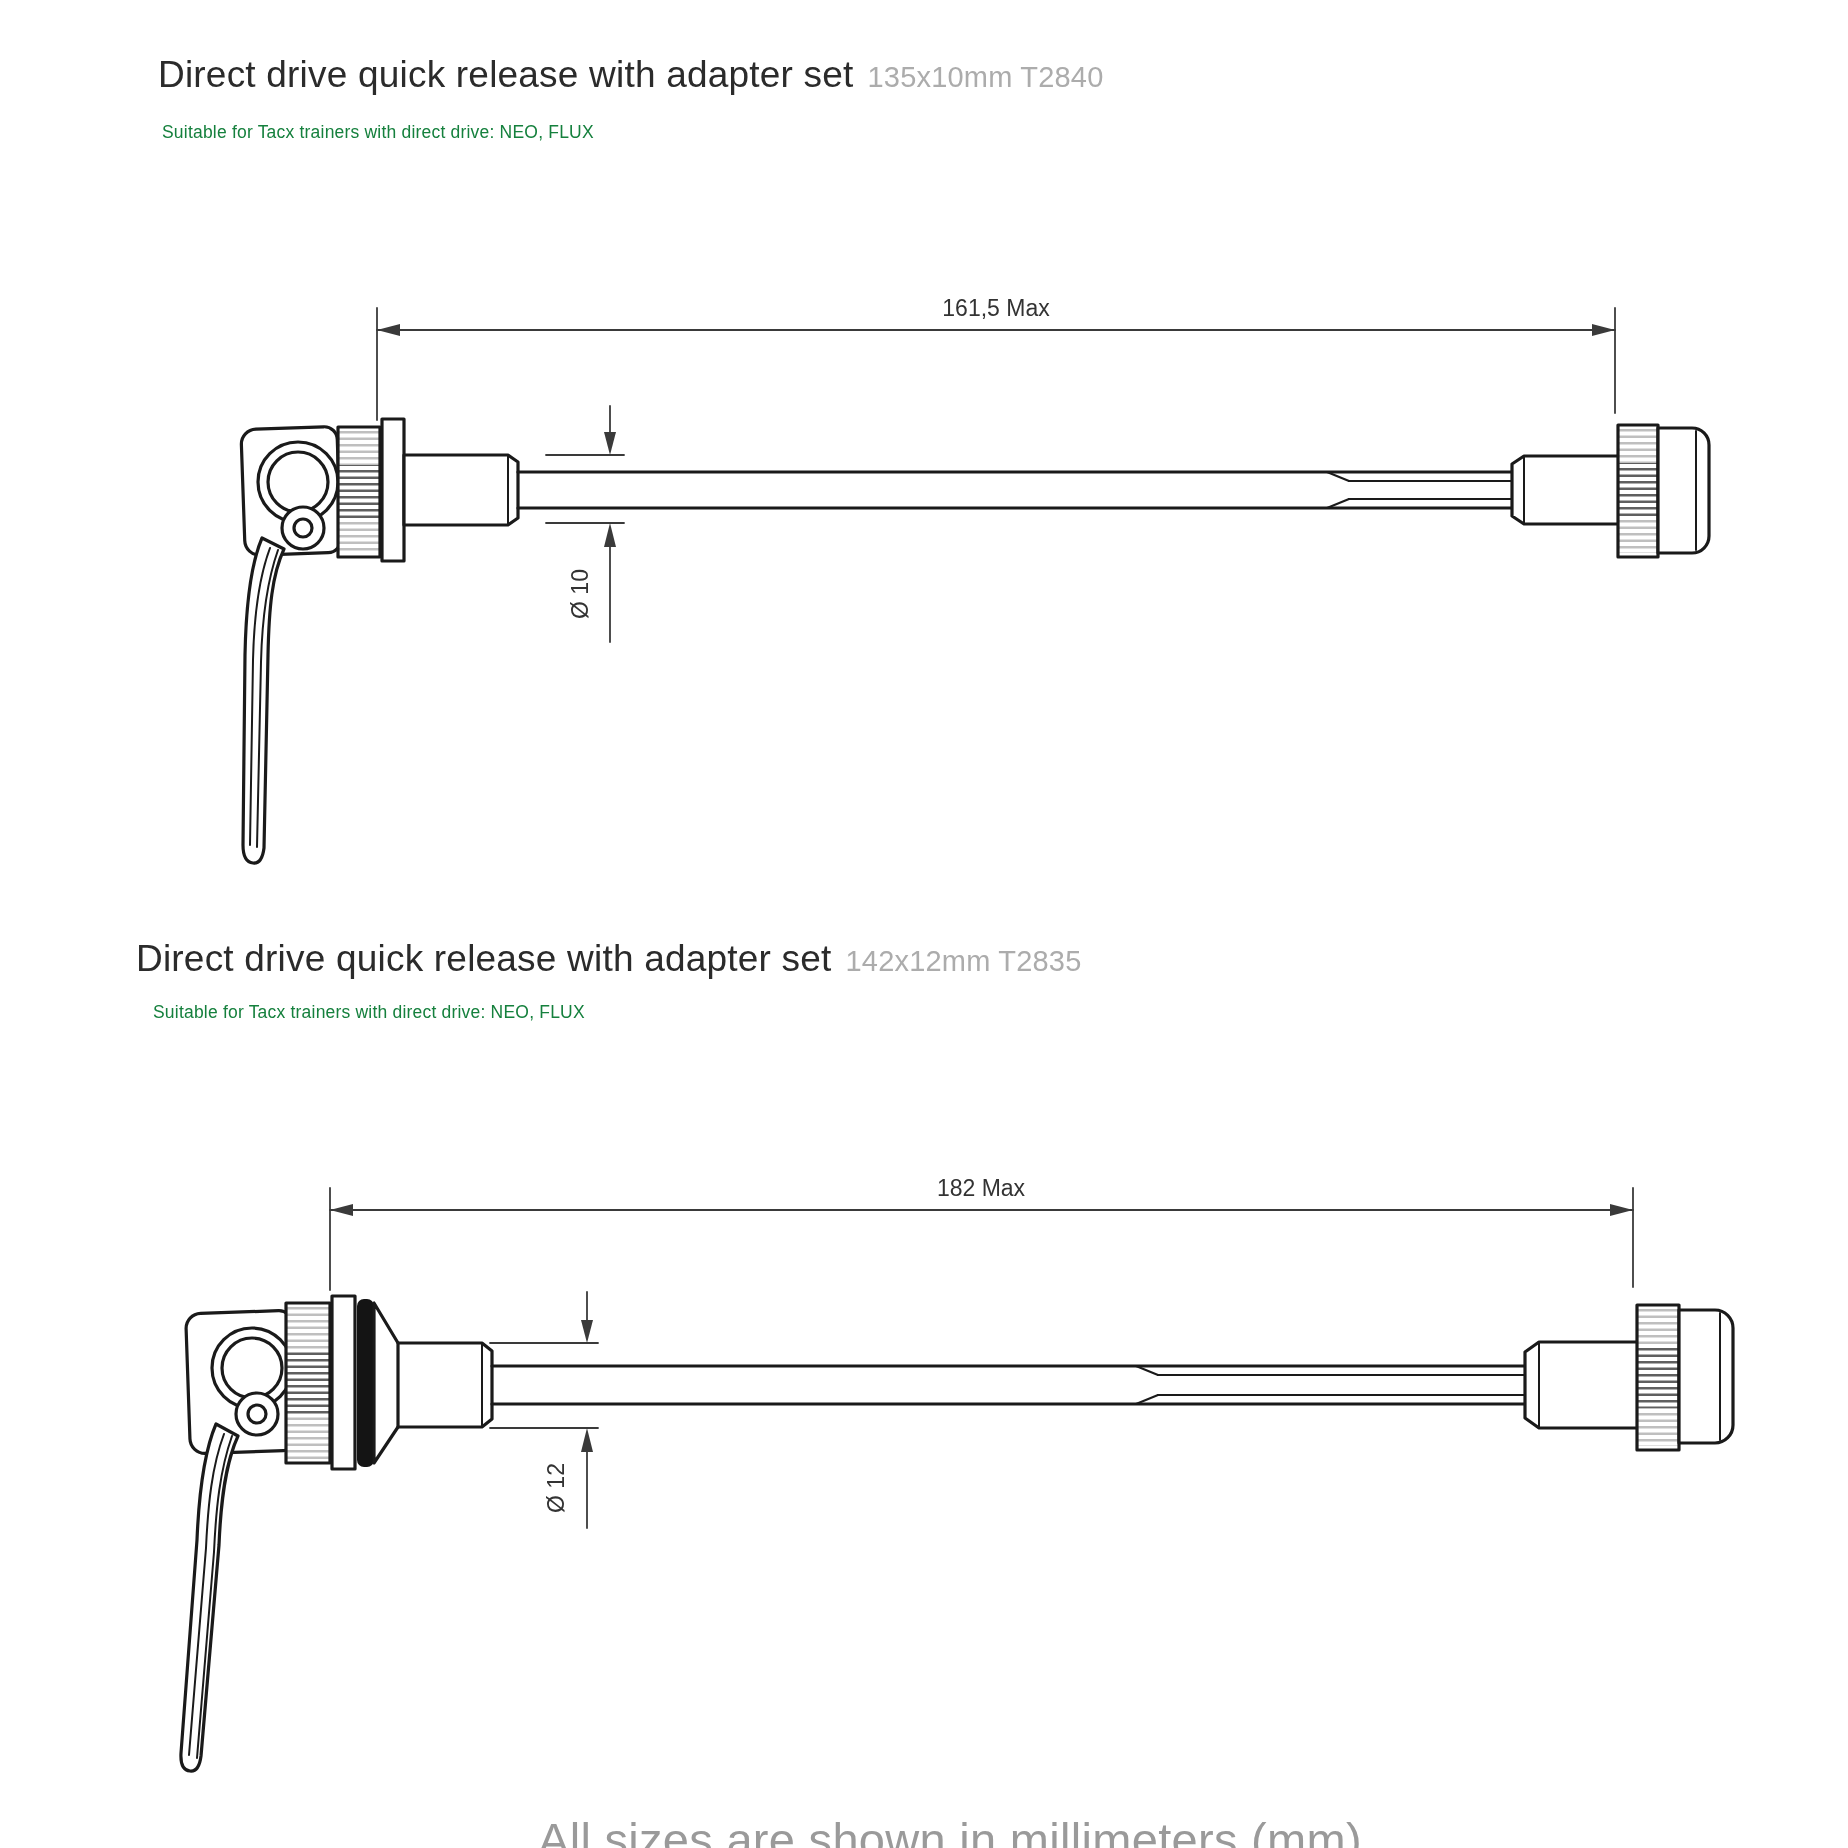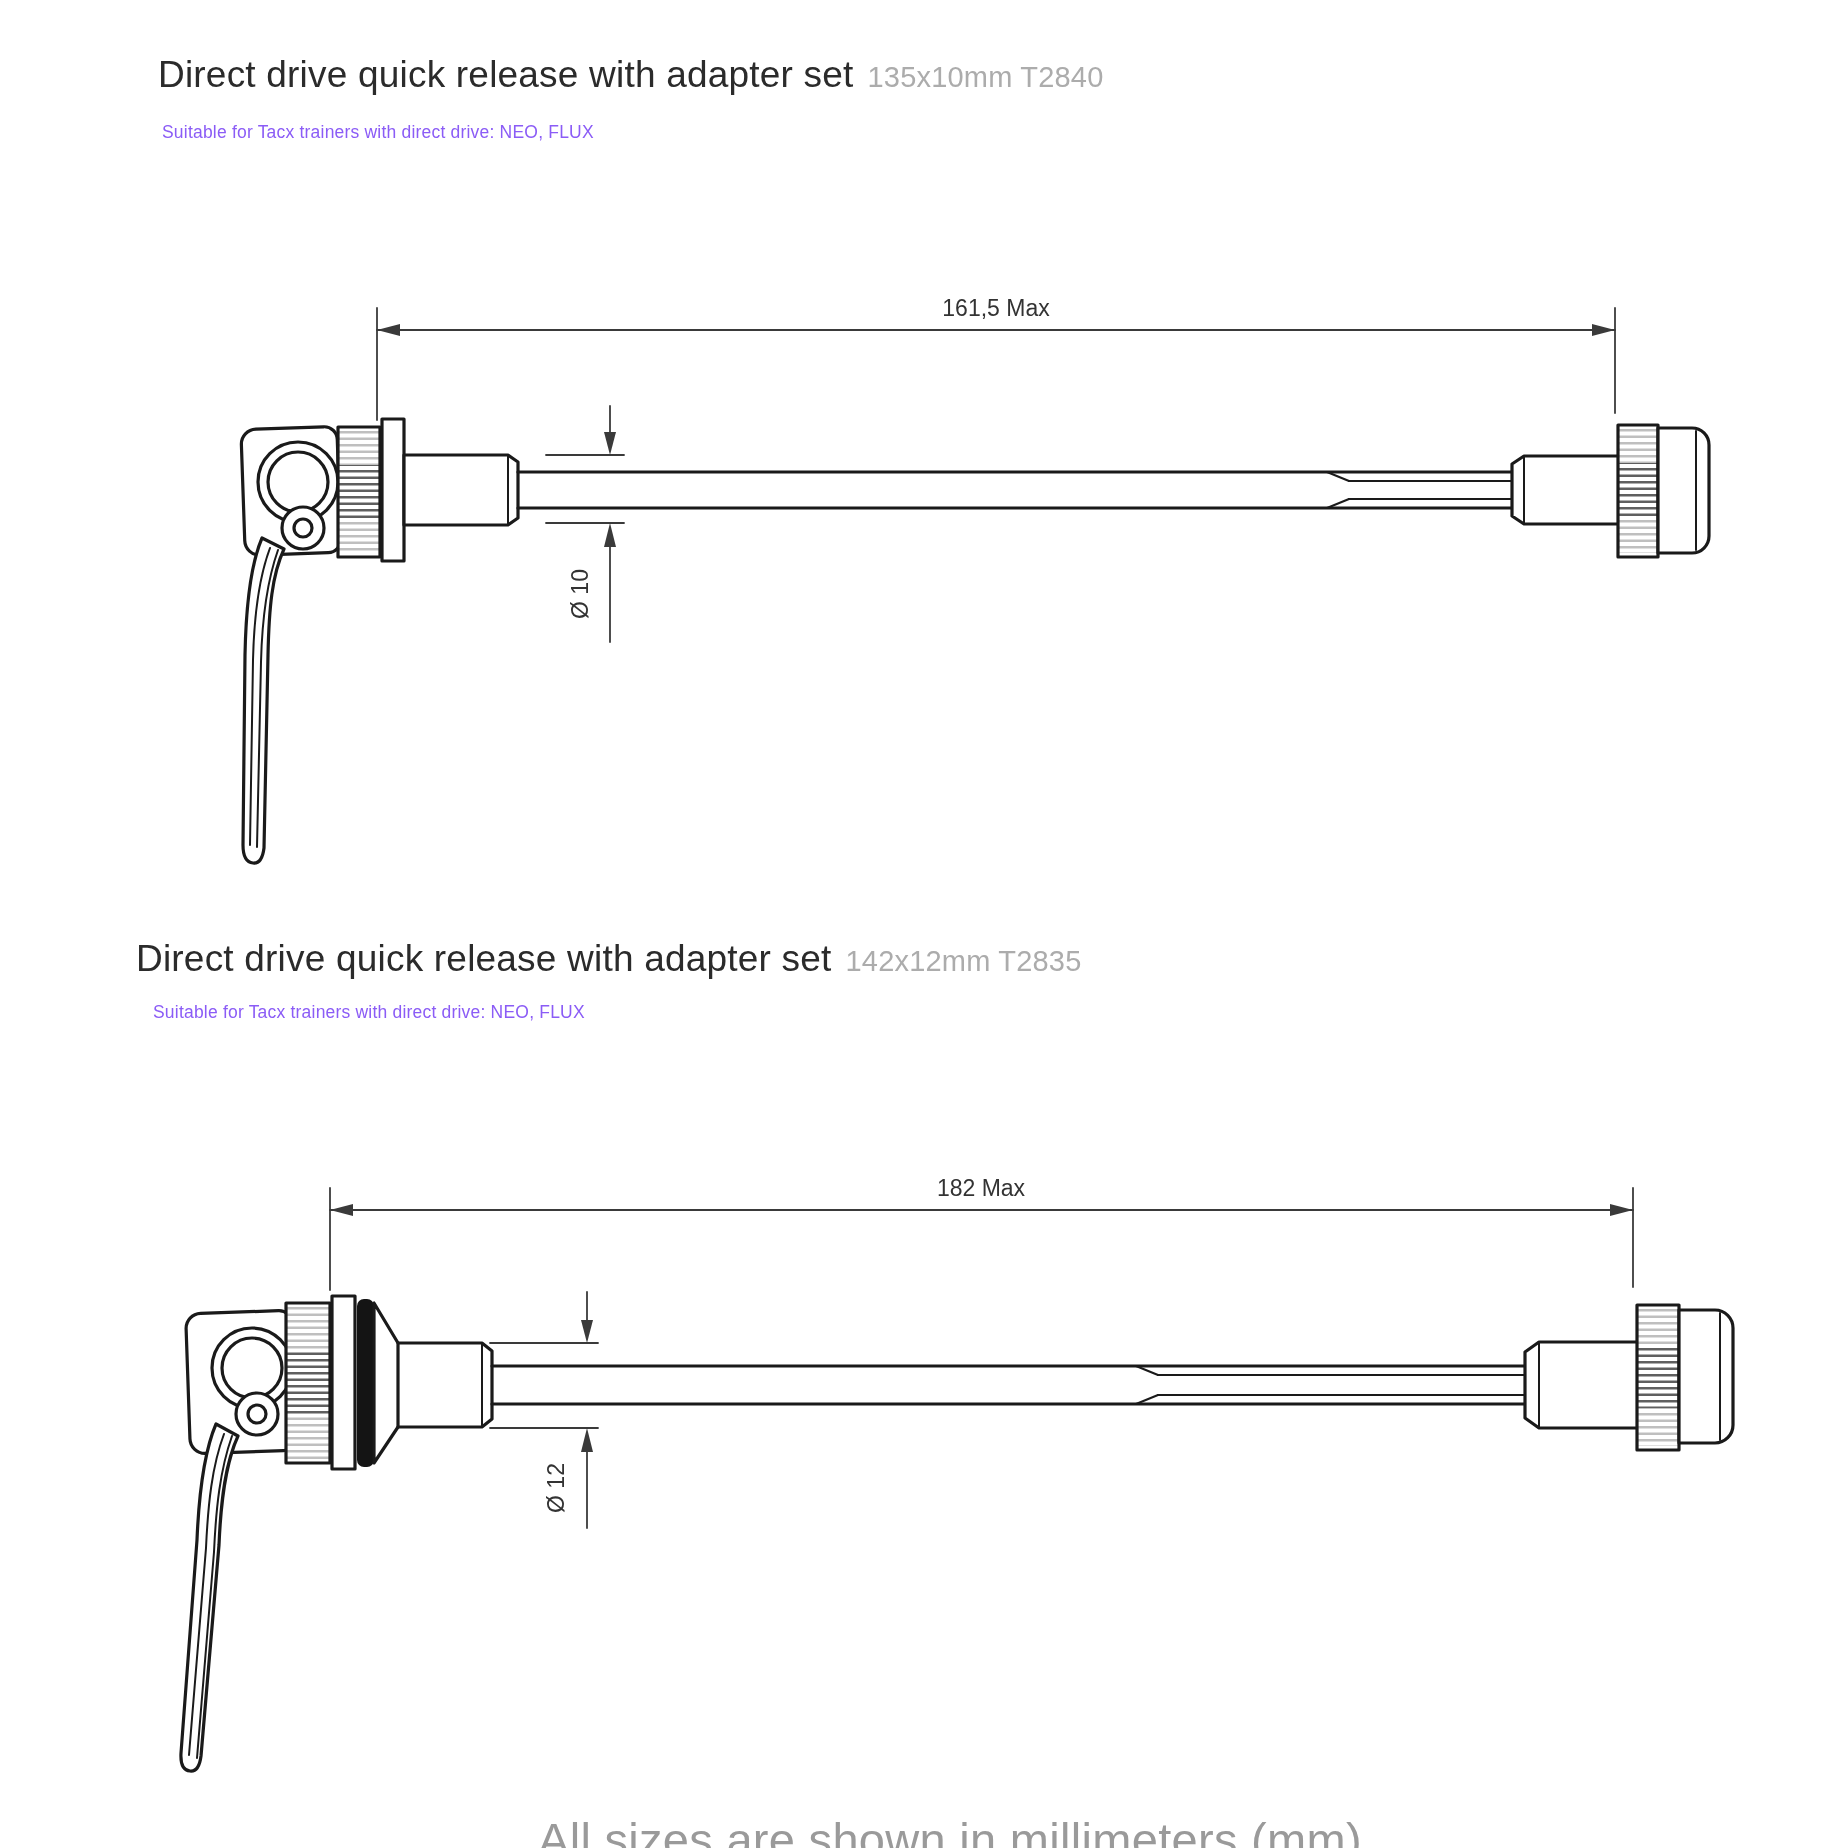--- a/index.html
+++ b/index.html
@@ -3,21 +3,21 @@
 <meta charset="utf-8">
 <style>
   html,body{margin:0;padding:0;}
   body{
     width:1848px;height:1848px;overflow:hidden;background:#ffffff;
     font-family:"Liberation Sans", sans-serif;position:relative;
   }
   .page{position:absolute;inset:0;background:#ffffff;}
   .prod-title{position:absolute;white-space:nowrap;color:#2b2b2b;font-size:37px;letter-spacing:.2px;text-align:center;}
   .prod-title .variant{color:#acacac;font-size:29px;margin-left:14px;}
-  .prod-sub{position:absolute;white-space:nowrap;color:#8b5cf6;font-size:17.5px;letter-spacing:.2px;}
+  .prod-sub{position:absolute;white-space:nowrap;color:#15803d;font-size:17.5px;letter-spacing:.2px;}
   #title-1{left:158px;top:54px;}
   #sub-1{left:162px;top:122px;}
   #title-2{left:136px;top:938px;}
   #sub-2{left:153px;top:1002px;}
   .footer-note{
     position:absolute;left:538px;top:1812px;white-space:nowrap;
     color:#9a9a9a;font-size:47px;letter-spacing:.3px;
   }
   svg.canvas{position:absolute;left:0;top:0;}
   .knurl-bar{stroke:#5f5f5f;}

